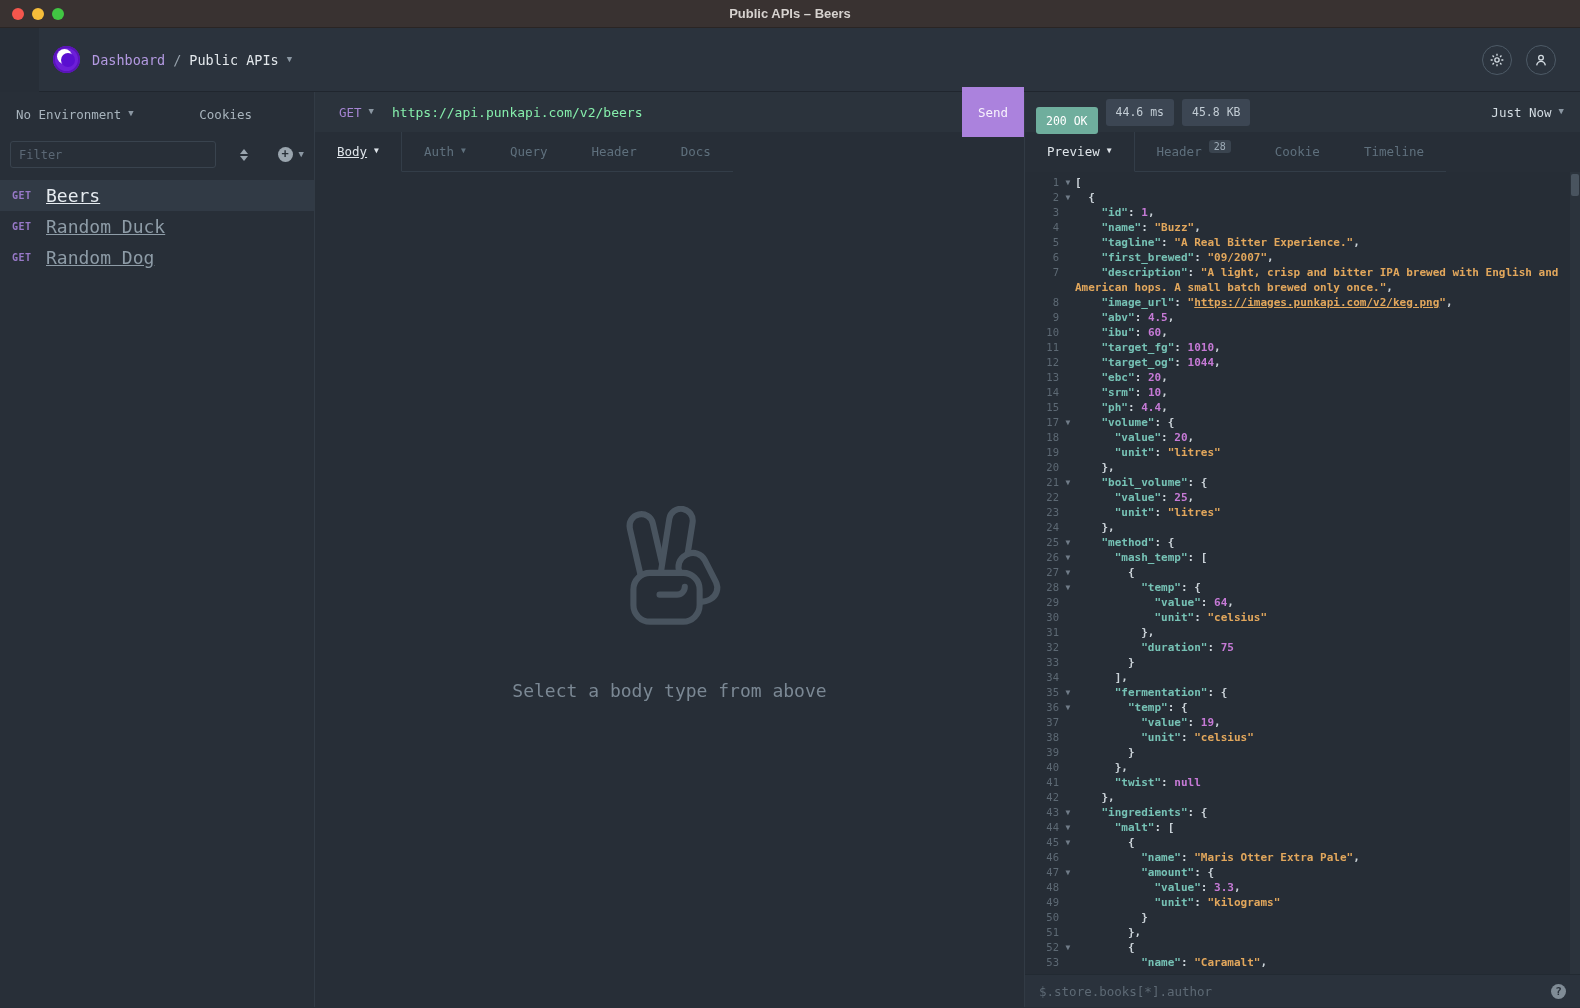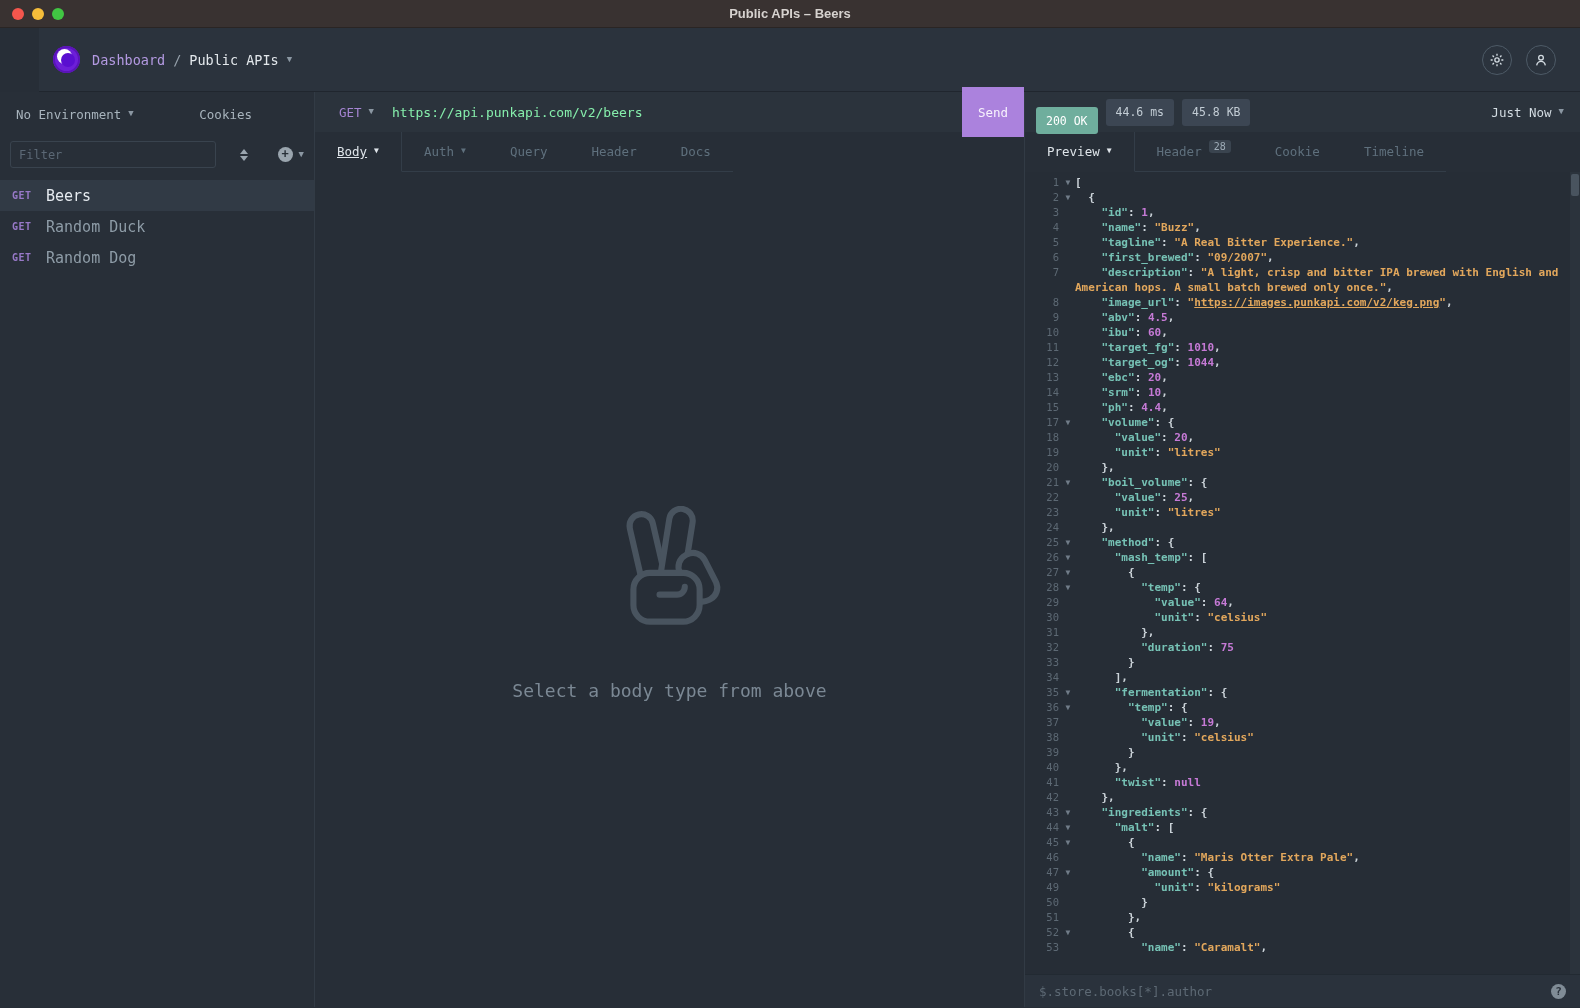--- a/index.html
+++ b/index.html
@@ -74,21 +74,21 @@
   .tri-down { width:0; height:0; border-left:4px solid transparent; border-right:4px solid transparent;
     border-top:5px solid #9aa5ae; }
   .plus-btn { display:flex; align-items:center; gap:6px; margin-left:18px; }
   .plus-circle { width:15px; height:15px; border-radius:50%; background:#9aa5ae;
     color:#283038; font-size:12px; font-weight:bold; line-height:14px; text-align:center; }
   .req-list { margin-top:7px; }
   .req-row { height:31px; display:flex; align-items:center; padding-left:12px; }
   .req-row.active { background:#313a45; }
   .req-method { font-size:10px; font-weight:bold; letter-spacing:0.5px;
     color:#9879c8; width:34px; flex:0 0 34px; }
-  .req-name { font-size:15px; color:#8e9ca7; }
+  .req-name { font-size:18px; color:#8e9ca7;text-decoration:underline; }
   .req-row.active .req-name { color:#e6ebf0; }
 
   
   .request-pane { width:710px; display:flex; flex-direction:column;
     border-right:1px solid #323b45; background:#272e37; }
   .url-row { height:40px; background:#2b333c; display:flex; align-items:center; }
   .url-method { margin-left:24px; color:#a585d2; font-size:12.5px;
     display:flex; align-items:center; gap:7px; }
   .url-text { margin-left:18px; font-size:13px; color:#86efac; flex:1; }
   .send-btn { width:62px; height:50px; background:#ab82dd; border:none;
@@ -529,20 +529,25 @@
             <span class="ln">46</span>
             <span class="fa"></span>
             <span class="ct">          <span class="tk-k">"name"</span><span class="tk-p">: </span><span class="tk-s">"Maris Otter Extra Pale"</span><span class="tk-p">,</span></span>
           </div>
           <div class="cl">
             <span class="ln">47</span>
             <span class="fa">▼</span>
             <span class="ct">          <span class="tk-k">"amount"</span><span class="tk-p">: {</span></span>
           </div>
           <div class="cl">
+            <span class="ln">48</span>
+            <span class="fa"></span>
+            <span class="ct">            <span class="tk-k">"value"</span><span class="tk-p">: </span><span class="tk-n">3.3</span><span class="tk-p">,</span></span>
+          </div>
+          <div class="cl">
             <span class="ln">49</span>
             <span class="fa"></span>
             <span class="ct">            <span class="tk-k">"unit"</span><span class="tk-p">: </span><span class="tk-s">"kilograms"</span></span>
           </div>
           <div class="cl">
             <span class="ln">50</span>
             <span class="fa"></span>
             <span class="ct">          <span class="tk-p">}</span></span>
           </div>
           <div class="cl">

